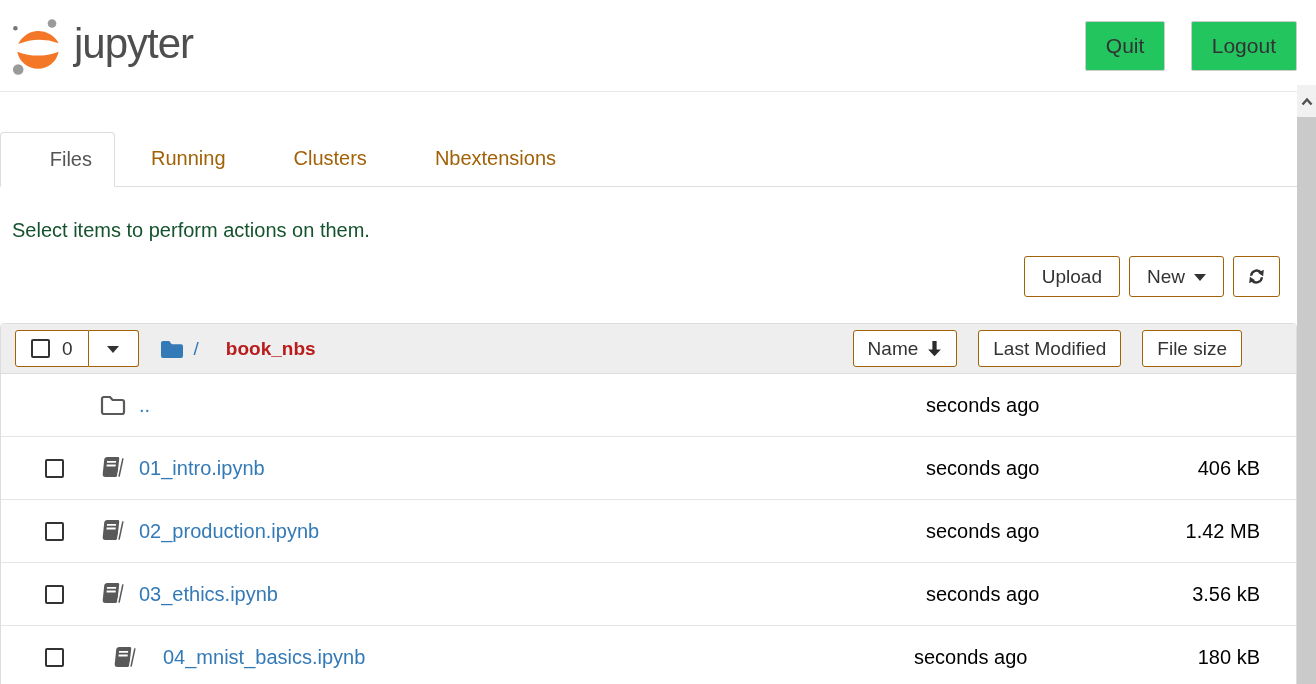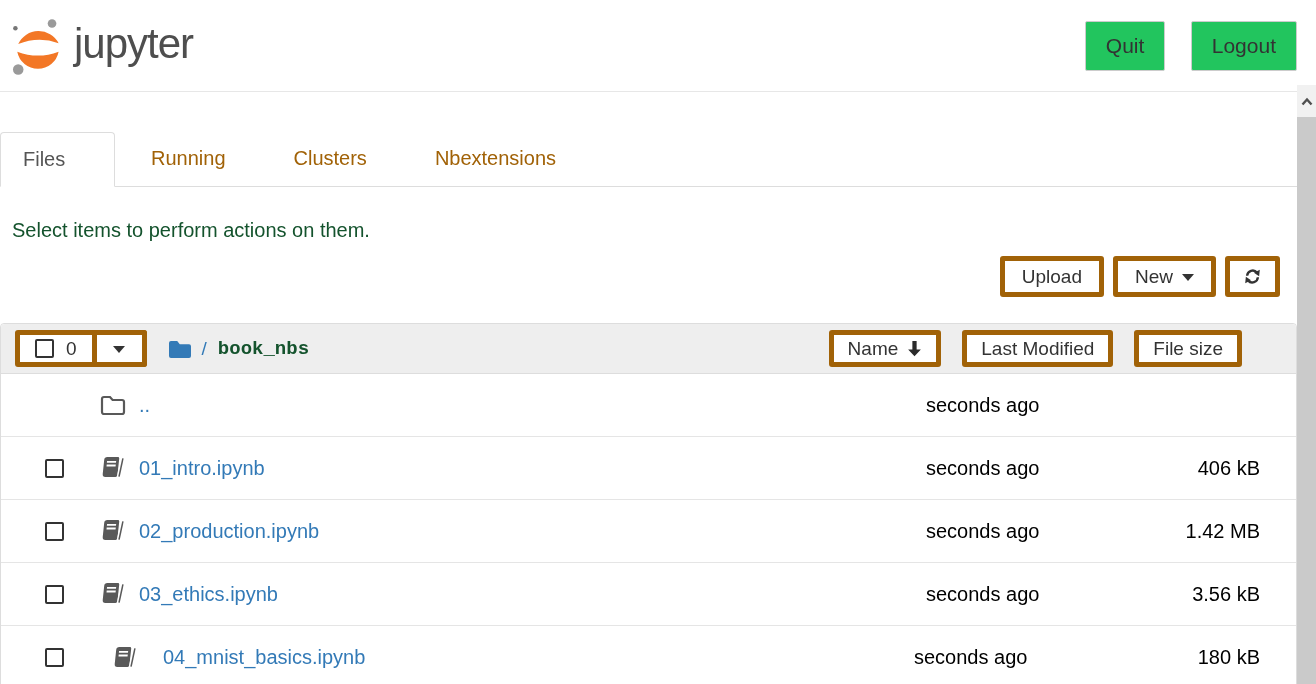--- a/index.html
+++ b/index.html
@@ -31,34 +31,34 @@
   .tabs {
     display:flex; list-style:none; margin:40px 0 0 0; padding:0;
     border-bottom:1px solid #ddd;
   }
   .tab {
     font-size:20px; color:#a16207; padding:15px 22px; margin-right:24px;
     margin-bottom:-1px; cursor:pointer; white-space:nowrap;
   }
   .tab.active {
     color:#555; background:#fff; border:1px solid #ddd; border-bottom-color:#fff;
-    border-radius:4px 4px 0 0; min-width:115px; text-align:left;
+    border-radius:4px 4px 0 0; min-width:115px; text-align:right;
     margin-right:14px; cursor:default;
   }
 
   
   .select-msg { font-size:20px; margin:32px 0 0 0; color:#14532d;padding-left:12px; }
 
   
   .toolbar {
     display:flex; justify-content:flex-end; align-items:center;
     margin-top:14px; padding-right:17px;
   }
   .btn {
-    background:#fff; border:5px solid #a16207; border-radius:3px;
+    background:#fff; border:1px solid #a16207; border-radius:3px;
     font-size:19px; color:#333; height:41px; padding:0 17px;
     display:inline-flex; align-items:center; cursor:pointer;
     font-family:"Liberation Sans", sans-serif;
   }
   .toolbar .btn { margin-left:9px; }
   .caret {
     display:inline-block; width:0; height:0; margin-left:9px; margin-top:2px;
     border-left:6px solid transparent; border-right:6px solid transparent;
     border-top:7px solid #333;
   }
@@ -77,21 +77,21 @@
   .grp-btn.last  { border-radius:0 3px 3px 0; border-left:none; width:50px; justify-content:center; }
   .cb {
     -webkit-appearance:none; appearance:none;
     width:19px; height:19px; border:2px solid #333; border-radius:2px;
     background:#fff; margin:0; cursor:pointer; flex:none;
   }
   .sel-count { font-size:19px; color:#333; margin-left:12px; }
 
   .breadcrumb { display:flex; align-items:center; margin-left:21px; font-size:19px; }
   .crumb-sep { color:#337ab7; margin-left:10px; text-decoration:none; }
-  .crumb-current { color:#14532d; font-weight:bold; margin-left:11px; text-decoration:none;font-family:Liberation Mono, monospace; }
+  .crumb-current { color:#b91c1c; font-weight:bold; margin-left:27px; text-decoration:none; }
 
   .sort-group { margin-left:auto; display:flex; align-items:center; margin-right:54px; }
   .sort-btn { height:37px; margin-left:21px; padding:0 14px; }
   .sort-btn .arrow { margin-left:9px; display:flex; }
 
   
   .file-row {
     height:63px; display:flex; align-items:center;
     border-bottom:1px solid #e5e5e5; padding-left:44px; font-size:20px;
     background:#fff;

